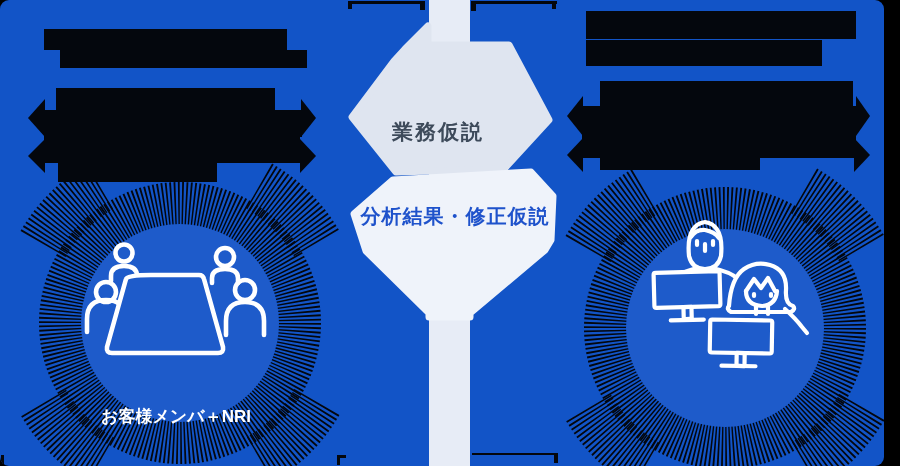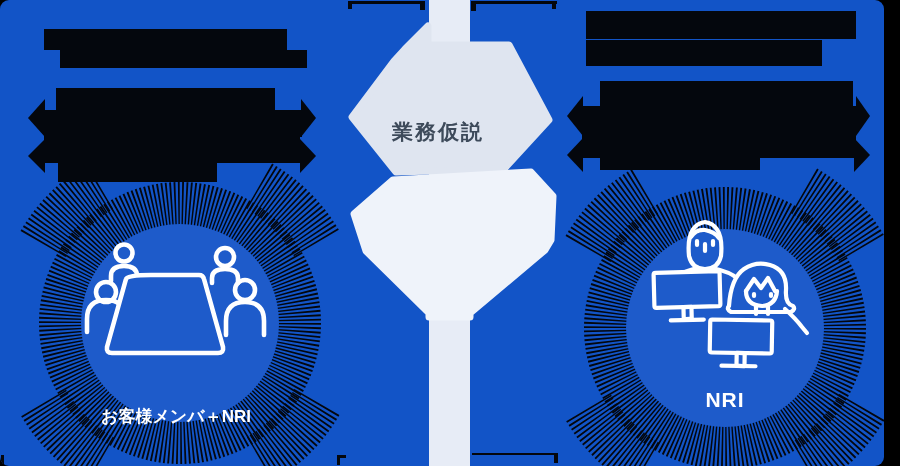--- a/index.html
+++ b/index.html
@@ -19,20 +19,21 @@
 
 <div id="card" style="background: rgb(18, 84, 199);">
 
   <svg class="abs" width="900" height="466" viewBox="0 0 900 466" style="left:0;top:0;">
     <rect x="429" y="0" width="41" height="466" fill="#e7ecf6"></rect>
     <polygon fill="#dfe5f0" stroke="#dfe5f0" stroke-width="7" stroke-linejoin="round" points="352,117 394,61 405,49 428,26 428,45 470,45 509,45 549,120 504,169 396,172"></polygon>
     <polygon fill="#eff3fa" stroke="#eff3fa" stroke-width="7" stroke-linejoin="round" points="354,214 393,180 531,172 553,196 551,240 545,250 470,313 470,317 429,317 429,313 366,251"></polygon>
   </svg>
 
   <div class="label" id="flow-top-label" style="color:#3d4a5a;">業務仮説</div>
+  <div class="label" id="flow-bottom-label" style="color:#1e52cb;">分析結果・修正仮説</div>
 
   <div></div>
   <div></div>
   <div></div>
   <div></div>
   <div></div>
   <div></div>
 
   <svg class="abs" width="400" height="400" viewBox="0 0 400 400" style="left:-20px;top:123px;">
     <g>
@@ -99,21 +100,20 @@
       <line x1="243" y1="178" x2="243" y2="186"></line>
       <path d="M260,181 Q271,191 277,199 L282,205"></path>
 
       <g transform="rotate(1 216 208)">
         <rect x="185" y="192" width="62" height="33" rx="2" fill="#1e5bca"></rect>
         <rect x="212" y="225" width="8" height="13" fill="#1e5bca"></rect>
         <line x1="197" y1="238" x2="231" y2="238"></line>
       </g>
     </g>
   </svg>
-  <div class="label" id="right-circle-label" style="color:#ffffff;">NRI</div>
 
 <div class="bar" style="left: 44px; top: 29px; width: 243px; height: 21px; background: rgb(4, 7, 13);"></div>
     <div class="bar" style="left: 60px; top: 50px; width: 247px; height: 18px; background: rgb(4, 7, 13);"></div>
     <div class="bar" style="left: 56px; top: 88px; width: 219px; height: 23px; background: rgb(4, 7, 13);"></div>
     <div class="bar" style="left: 44px; top: 110px; width: 258px; height: 27px; background: rgb(4, 7, 13);"></div>
     <div class="bar" style="left: 44px; top: 136px; width: 256px; height: 27px; background: rgb(4, 7, 13);"></div>
     <div class="bar" style="left: 58px; top: 162px; width: 159px; height: 20px; background: rgb(4, 7, 13);"></div>
     <div class="bar" style="left: 28px; top: 99px; width: 17px; height: 38px; background: rgb(4, 7, 13); clip-path: polygon(100% 0px, 100% 100%, 0px 50%);"></div>
     <div class="bar" style="left: 28px; top: 139px; width: 17px; height: 34px; background: rgb(4, 7, 13); clip-path: polygon(100% 0px, 100% 100%, 0px 50%);"></div>
     <div class="bar" style="left: 301px; top: 99px; width: 15px; height: 38px; background: rgb(4, 7, 13); clip-path: polygon(0px 0px, 100% 50%, 0px 100%);"></div>

